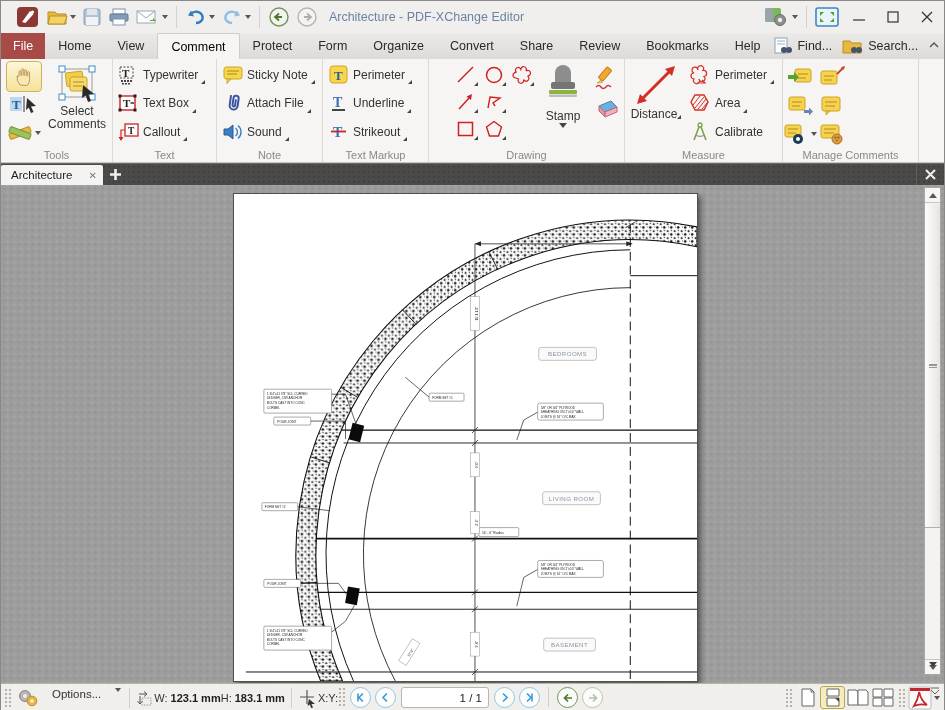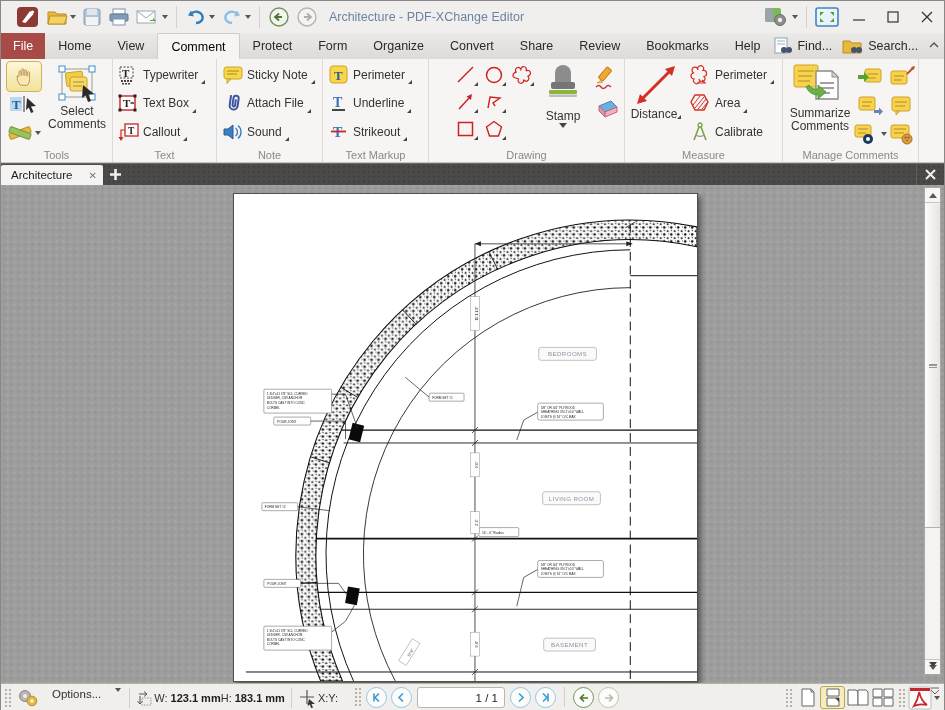--- a/index.html
+++ b/index.html
@@ -494,35 +494,20 @@
               <line x1="13" y1="6" x2="18" y2="19" stroke="#7aa24a" stroke-width="1.6"></line>
               <path d="M8,14 a7,7 0 0 0 8,0" fill="none" stroke="#9a9a9a" stroke-width="1.2"></path>
             </svg>
           <span class="rlab">Calibrate</span>
         </div>
       </div>
       <span class="glabel">Measure</span>
     </div>
 
     <div class="rgroup" style="width:136px;">
-      <div class="bigbtn" style="width:70px;">
-        <svg width="56" height="44">
-          <rect x="2" y="2" width="24" height="22" rx="2" fill="#f7d24a" stroke="#c9a32f"></rect>
-            <line x1="6" y1="8" x2="22" y2="8" stroke="#b08d28"></line>
-            <line x1="6" y1="13" x2="20" y2="13" stroke="#b08d28"></line>
-            <line x1="6" y1="18" x2="18" y2="18" stroke="#b08d28"></line>
-          <path d="M24,8 h16 l6,6 v22 h-22 z" fill="#fdfdfd" stroke="#8a8a8a" stroke-width="1.4"></path>
-            <path d="M40,8 l0,6 6,0 z" fill="#d5d5d5" stroke="#8a8a8a"></path>
-          <line x1="28" y1="20" x2="42" y2="20" stroke="#8a8a8a" stroke-width="1.6"></line>
-            <line x1="28" y1="25" x2="42" y2="25" stroke="#8a8a8a" stroke-width="1.6"></line>
-            <line x1="28" y1="30" x2="38" y2="30" stroke="#8a8a8a" stroke-width="1.6"></line>
-          <path d="M14,24 q4,8 12,8 l0,4 8,-7 -8,-7 0,4 q-6,1 -9,-4 z" fill="#6cb043" stroke="#4a8a2a" stroke-width=".8"></path>
-        </svg>
-        <span style="width:70px;line-height:13px;">Summarize Comments</span>
-      </div>
       <div style="display:grid;grid-template-columns:30px 34px;grid-auto-rows:29px;align-items:center;justify-items:center;">
         <span class="mini">
             <svg width="26" height="20">
               <rect x="8" y="3" width="16" height="13" rx="2" fill="#f7d24a" stroke="#c9a32f"></rect>
               <line x1="11" y1="8" x2="21" y2="8" stroke="#b08d28"></line>
               <line x1="11" y1="12" x2="19" y2="12" stroke="#b08d28"></line>
               <path d="M1,9 h6 v-3 l5,5 -5,5 v-3 h-6 z" fill="#5aa22e"></path>
             </svg>
           </span>
         <span class="mini">
@@ -792,21 +777,21 @@
     <span class="ssep"></span>
     <svg width="20" height="20">
         <path d="M9,2 v14 M2,9 h14" stroke="#555" stroke-width="1.2"></path>
         <path d="M11,11 L17,16 L13.5,16 L15,19.5 L13,20 L12,16.5 L9.5,18 Z" fill="#333"></path>
       </svg>
     <span class="stack">
       <span>X:</span>
       <span>Y:</span>
     </span>
 
-    <div style="position:absolute;left:350px;display:flex;align-items:flex-start;">
+    <div style="position:absolute;left:334px;display:flex;align-items:flex-start;">
       <span class="grip"></span>
       <span class="navcirc">
           <svg width="11" height="11">
             <path d="M8,1.5 L4,5.5 L8,9.5 M3,1.5 v8" fill="none" stroke="#3a9ad4" stroke-width="1.6"></path>
           </svg>
         </span>
       <span class="navcirc">
           <svg width="11" height="11">
             <path d="M7,1.5 L3,5.5 L7,9.5" fill="none" stroke="#3a9ad4" stroke-width="1.6"></path>
           </svg>

